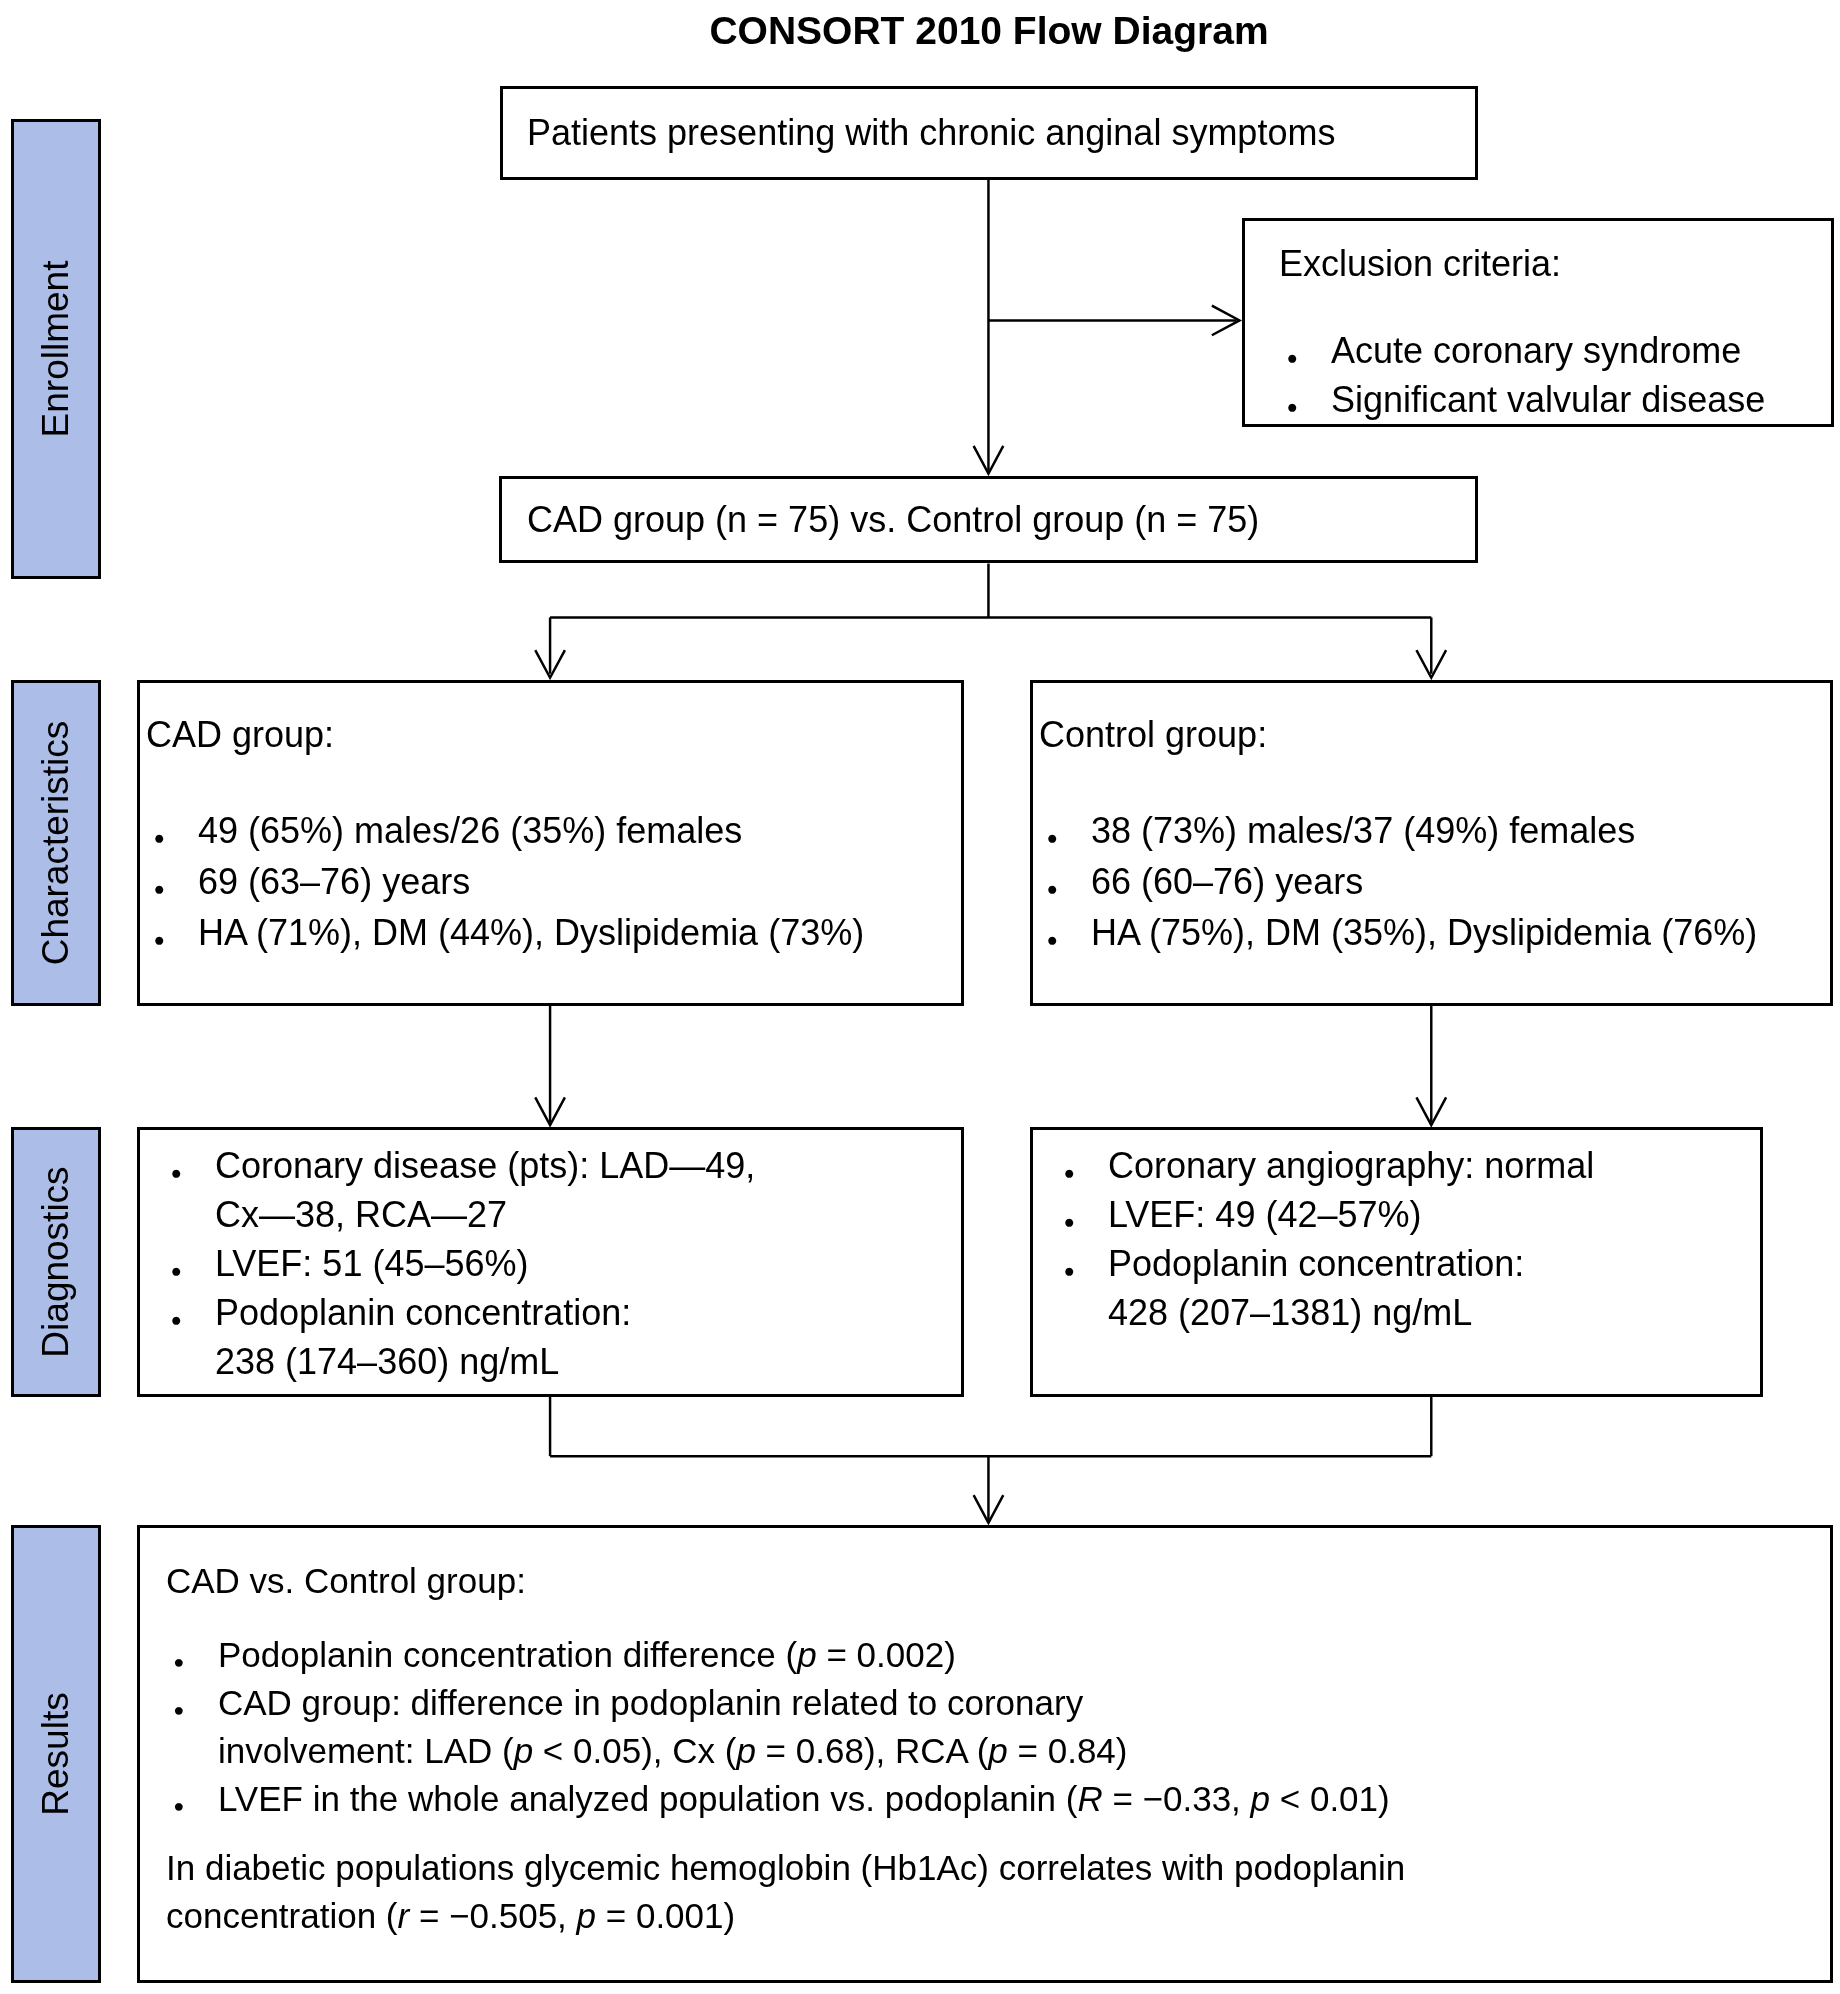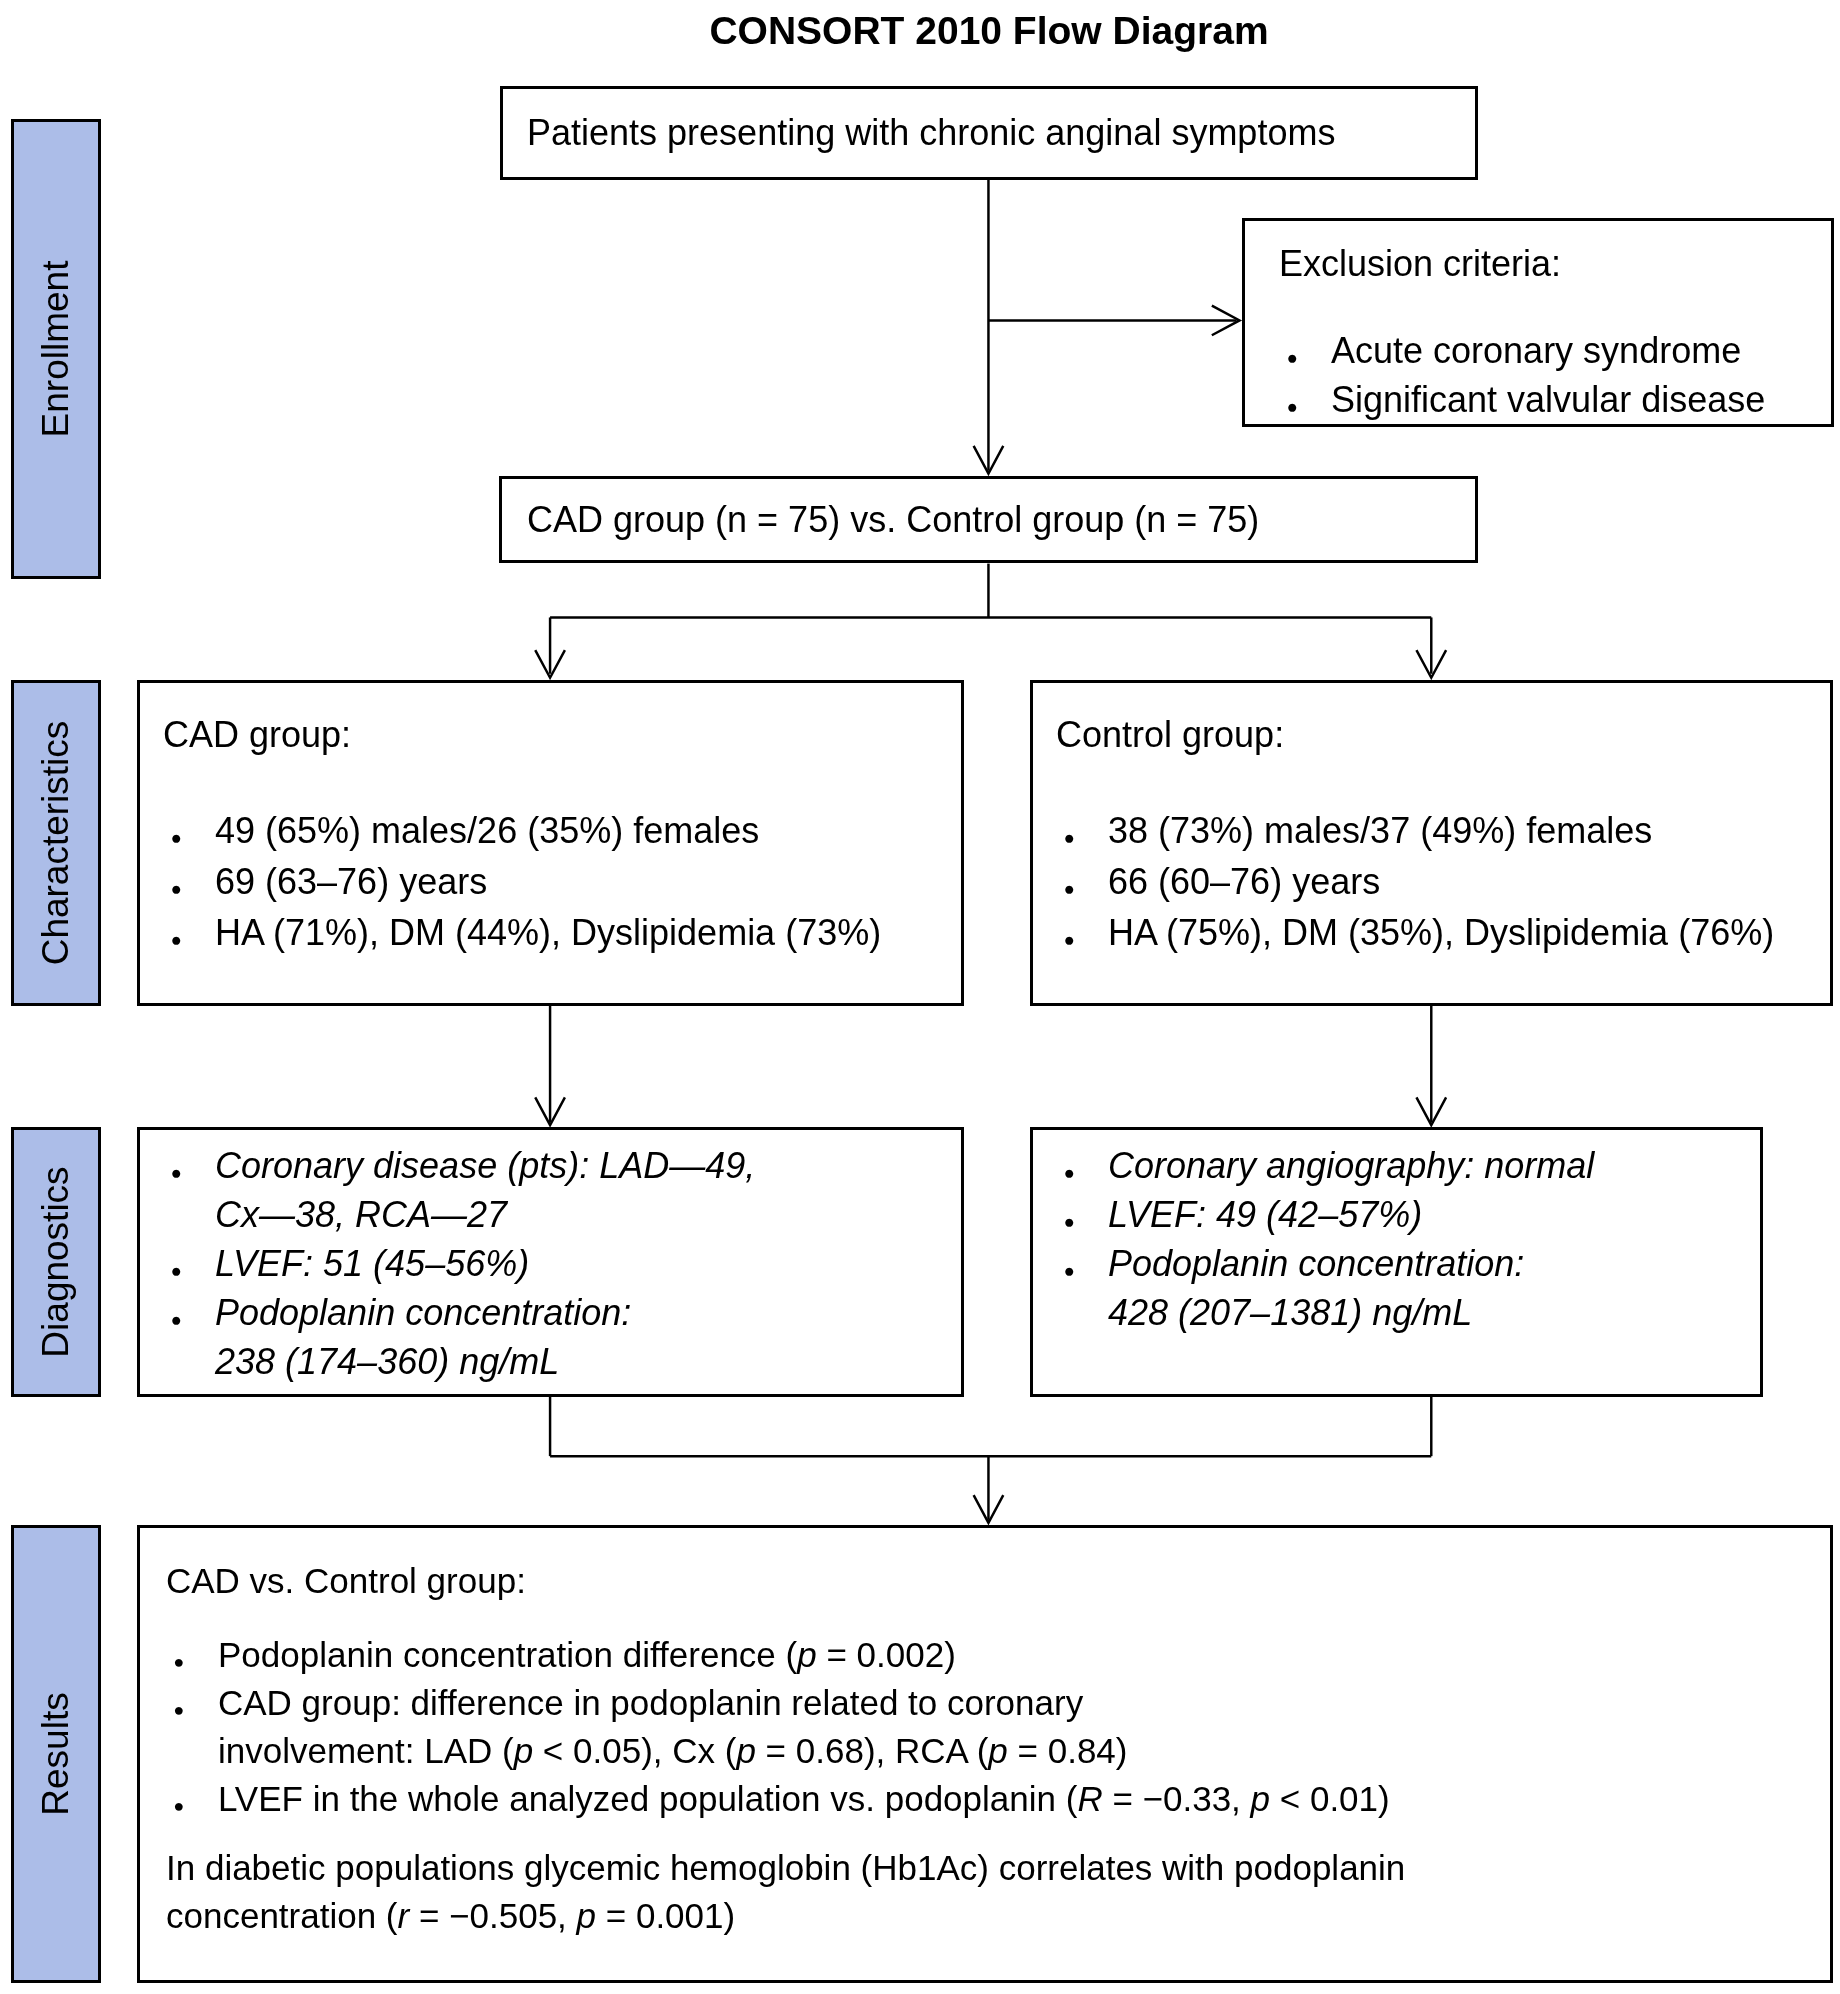--- a/index.html
+++ b/index.html
@@ -22,26 +22,26 @@
   li{position:relative;padding-left:52px;white-space:pre-line;}
   li::before{content:"●";position:absolute;left:7.4px;top:0.40em;font-size:0.52em;}
 
   
   #box-a{left:500px;top:86px;width:978px;height:94px;padding:0 0 0 24px;}
   #box-excl{left:1242px;top:218px;width:592px;height:209px;padding:18px 10px 0 34px;}
   #box-excl .heading{margin-bottom:38px;}
   #box-excl{line-height:49px;}
   #box-b{left:499px;top:476px;width:979px;height:87px;padding:0 0 0 25px;}
 
-  .charbox{top:680px;height:326px;padding:26px 10px 0 23px;line-height:51px;}
+  .charbox{top:680px;height:326px;padding:26px 10px 0 6px;line-height:51px;}
   .charbox .heading{margin-bottom:45px;}
   #char-cad{left:137px;width:827px;}
   #char-control{left:1030px;width:803px;}
 
-  .diagbox{top:1127px;height:270px;padding:11px 10px 0 23px;line-height:49px;font-style:italic;}
+  .diagbox{top:1127px;height:270px;padding:11px 10px 0 23px;line-height:49px;}
   #diag-cad{left:137px;width:827px;}
   #diag-control{left:1030px;width:733px;}
 
   #box-results{left:137px;top:1525px;width:1696px;height:458px;padding:29px 7px 0 26px;
                line-height:48px;font-size:35px;}
   #box-results .heading{margin-bottom:26px;}
   #box-results ul{margin-bottom:21px;}
   .note{white-space:pre-line;}
 
   #side-enrollment{top:119px;height:460px;}

